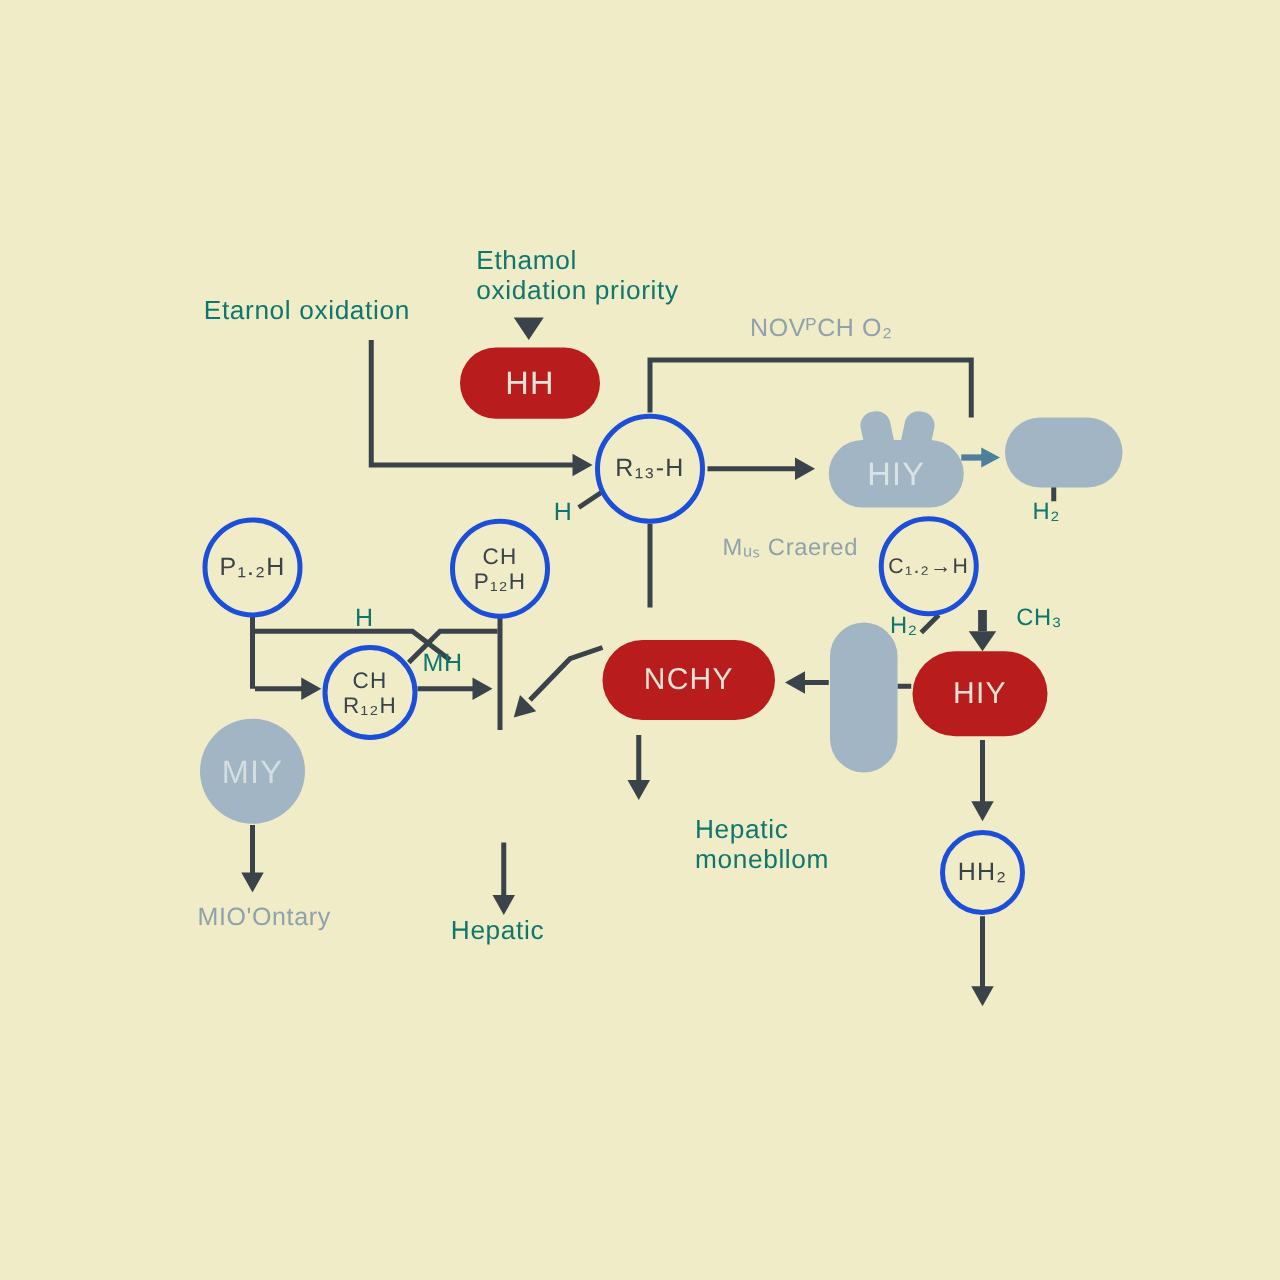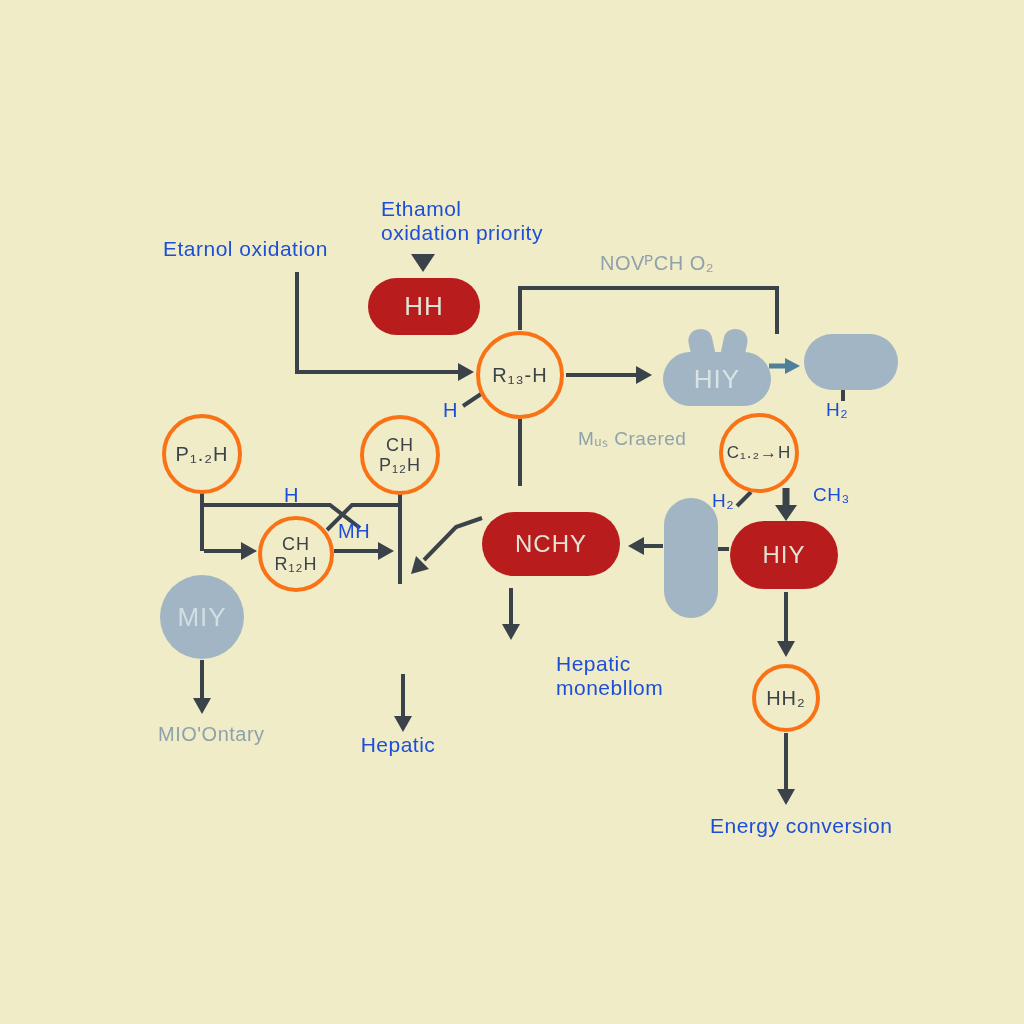--- a/index.html
+++ b/index.html
@@ -14,27 +14,27 @@
   .node{
     position:absolute;
     display:flex;flex-direction:column;
     align-items:center;justify-content:center;
     box-sizing:border-box;
     text-align:center;
     letter-spacing:1px;
   }
   .pill-dark{background:#b91c1c;color:#e3e3d5;border-radius:999px;}
   .pill-blue{background:#a2b5c4;border-radius:999px;}
-  .circle-outline{border:4px solid #f97316;border-radius:50%;color:#3a424a;background:transparent;}
+  .circle-outline{border:4px solid #1d4ed8;border-radius:50%;color:#3a424a;background:transparent;}
   .circle-dark{background:#3a424a;border-radius:50%;color:#e3e3d5;}
   .circle-blue{background:#a2b5c4;border-radius:50%;color:#d3dee2;}
   .ear{position:absolute;background:#a2b5c4;border-radius:11px 11px 6px 6px;}
   .bunny-body{color:#d9e3e6;}
   .lbl{
-    position:absolute;color:#1d4ed8;font-size:21px;line-height:24px;
+    position:absolute;color:#0f766e;font-size:21px;line-height:24px;
     white-space:nowrap;letter-spacing:0.5px;
   }
   .muted{color:#8fa2ab;}
   .fs26{font-size:26px;} .fs24{font-size:24px;} .fs20{font-size:20px;}
   .fs19{font-size:19px;} .fs18{font-size:18px;line-height:20px;} .fs17{font-size:17px;}
   .center{text-align:center;}
 </style>
 </head>
 <body>
 
@@ -172,21 +172,21 @@
 
   <div class="node pill-dark fs24" style="left:730px;top:521px;width:108px;height:68px;">
     <span>HIY</span>
   </div>
 
 
   <div class="node circle-outline fs20" style="left:752px;top:664px;width:68px;height:68px;">
     <span>HH₂</span>
   </div>
 
-  <div class="node circle-outline fs17" style="left:719px;top:413px;width:80px;height:80px;">
+  <div class="node circle-outline fs17" style="left:703px;top:413px;width:80px;height:80px;">
     <span>C₁.₂→H</span>
   </div>
 
   <div class="lbl" style="left:163px;top:237px;">Etarnol oxidation</div>
 
   <div class="lbl" style="left:381px;top:197px;">
     <div>Ethamol</div>
     <div>oxidation priority</div>
   </div>
 
@@ -210,15 +210,14 @@
 
   <div class="lbl center" style="left:298px;top:733px;width:200px;">
     <div>Hepatic</div>
   </div>
 
   <div class="lbl" style="left:556px;top:652px;">
     <div>Hepatic</div>
     <div>monebllom</div>
   </div>
 
-  <div class="lbl" style="left:710px;top:814px;">Energy conversion</div>
 
 </div>
 
 </body></html>

